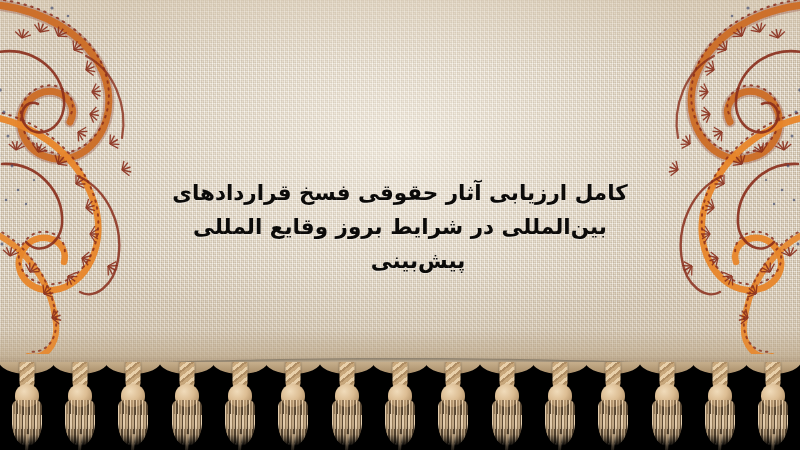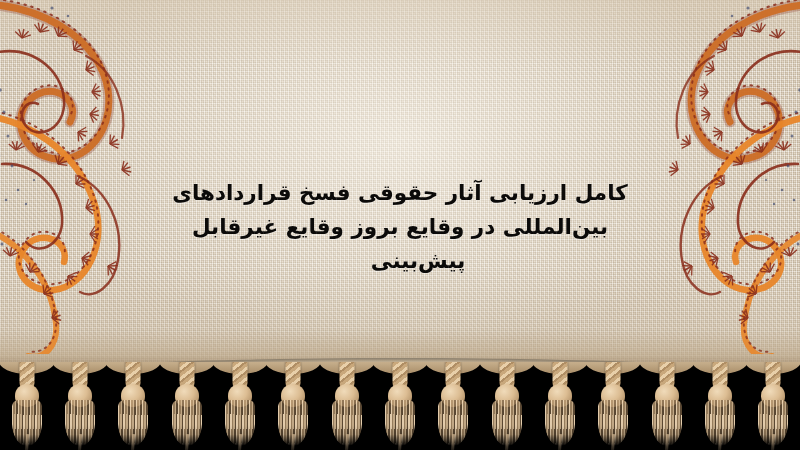--- a/index.html
+++ b/index.html
@@ -277,21 +277,21 @@
         <circle cx="44" cy="210" r="1.2"></circle>
           <circle cx="52" cy="186" r="1.1"></circle>
         <circle cx="70" cy="14" r="1.6"></circle>
           <circle cx="86" cy="22" r="1.3"></circle>
       </g>
     </svg>
   </div>
 
   <div class="title-block">
     <span class="ln l1">کامل ارزیابی آثار حقوقی فسخ قراردادهای</span>
-    <span class="ln l2">بین‌المللی در وقایع بروز وقایع غیرقابل</span>
+    <span class="ln l2">بین‌المللی در شرایط بروز وقایع المللی</span>
     <span class="ln l3">پیش‌بینی</span>
   </div>
 
   <div class="fringe-band">
       <div class="scallop" style="left: -1.33333px;"></div>
       <div class="tassel" style="left: 4.66667px;">
         <div class="cord"></div>
         <div class="knot"></div>
         <div class="skirt"></div>
         <div class="wisp"></div>

